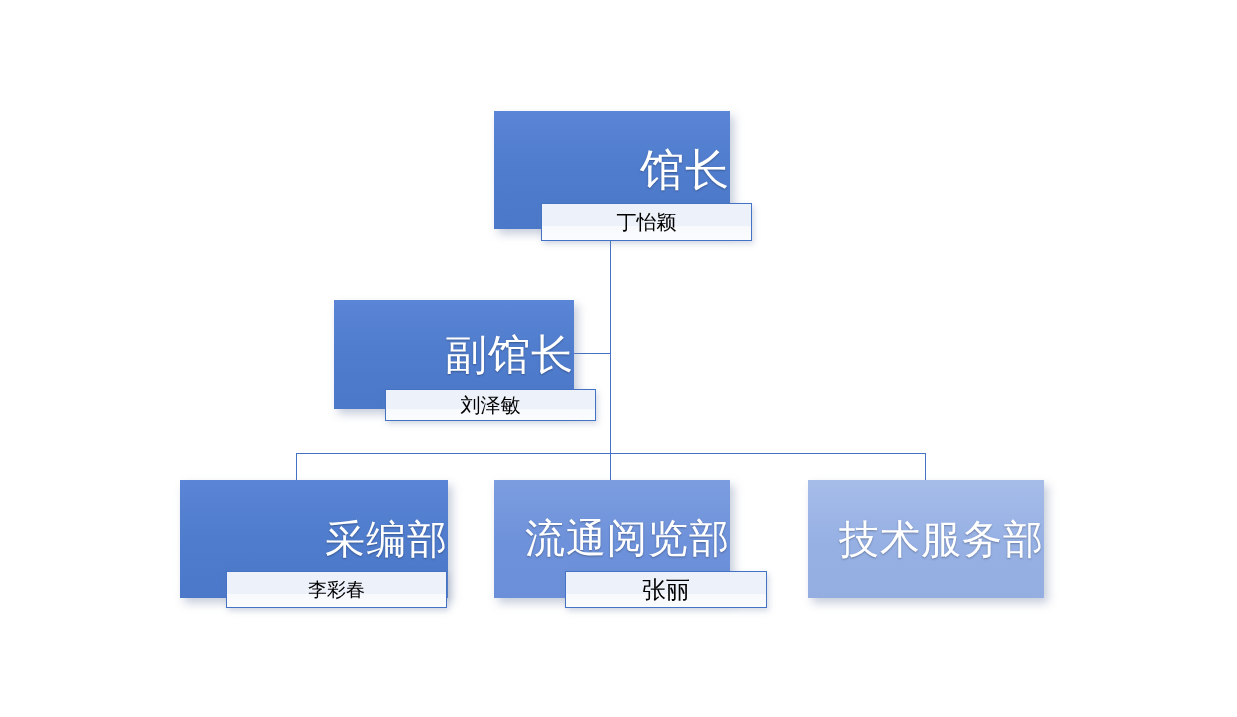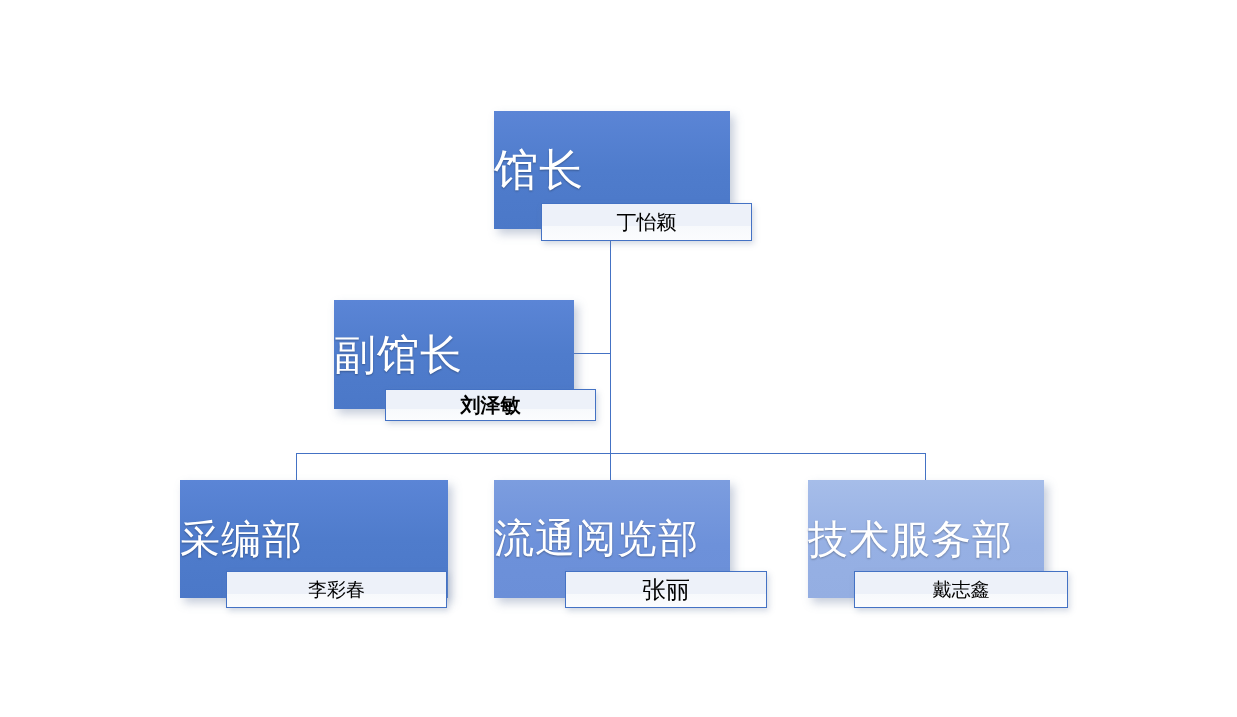--- a/index.html
+++ b/index.html
@@ -30,21 +30,21 @@
   .node {
     position: absolute;
   }
   .node-head {
     position: absolute;
     left: 0;
     top: 0;
     box-sizing: border-box;
     display: flex;
     align-items: center;
-    justify-content: flex-start;
+    justify-content: flex-end;
     color: #ffffff;
     font-weight: 400;
     line-height: 1;
     letter-spacing: 1px;
     text-shadow: 0 1px 2px rgba(0,0,0,0.30);
     box-shadow: 4px 5px 9px rgba(120,135,170,0.42);
   }
   .node-head.tone-a {
     background: linear-gradient(180deg, #5B85D6 0%, #4F7CCC 50%, #4B78C8 100%);
   }
@@ -90,21 +90,21 @@
     </div>
     <div class="node-label" style="left:47px; top:92px; width:211px; height:38px; font-size:20px;">
       <span>丁怡颖</span>
     </div>
   </div>
 
   <div class="node" style="left:334px; top:300px; width:262px; height:121px;">
     <div class="node-head tone-a" style="width:240px; height:109px; font-size:42px;">
       <span>副馆长</span>
     </div>
-    <div class="node-label" style="left:51px; top:89px; width:211px; height:32px; font-size:20px;font-weight:bold;">
+    <div class="node-label" style="left:51px; top:89px; width:211px; height:32px; font-size:20px;">
       <span>刘泽敏</span>
     </div>
   </div>
 
   <div class="node" style="left:180px; top:480px; width:267px; height:128px;">
     <div class="node-head tone-a" style="width:268px; height:118px; font-size:40px;">
       <span>采编部</span>
     </div>
     <div class="node-label" style="left:46px; top:91px; width:221px; height:37px; font-size:19px;align-items:center;">
       <span>李彩春</span>
@@ -117,18 +117,15 @@
     </div>
     <div class="node-label" style="left:46px; top:91px; width:202px; height:37px; font-size:24px;margin-left:25px;">
       <span>张丽</span>
     </div>
   </div>
 
   <div class="node" style="left:808px; top:480px; width:260px; height:128px;">
     <div class="node-head tone-c" style="width:236px; height:118px; font-size:40px;">
       <span>技术服务部</span>
     </div>
-    <div class="node-label" style="left:46px; top:91px; width:214px; height:37px; font-size:19px;">
-      <span>戴志鑫</span>
-    </div>
   </div>
 
 </div>
 
 </body></html>

